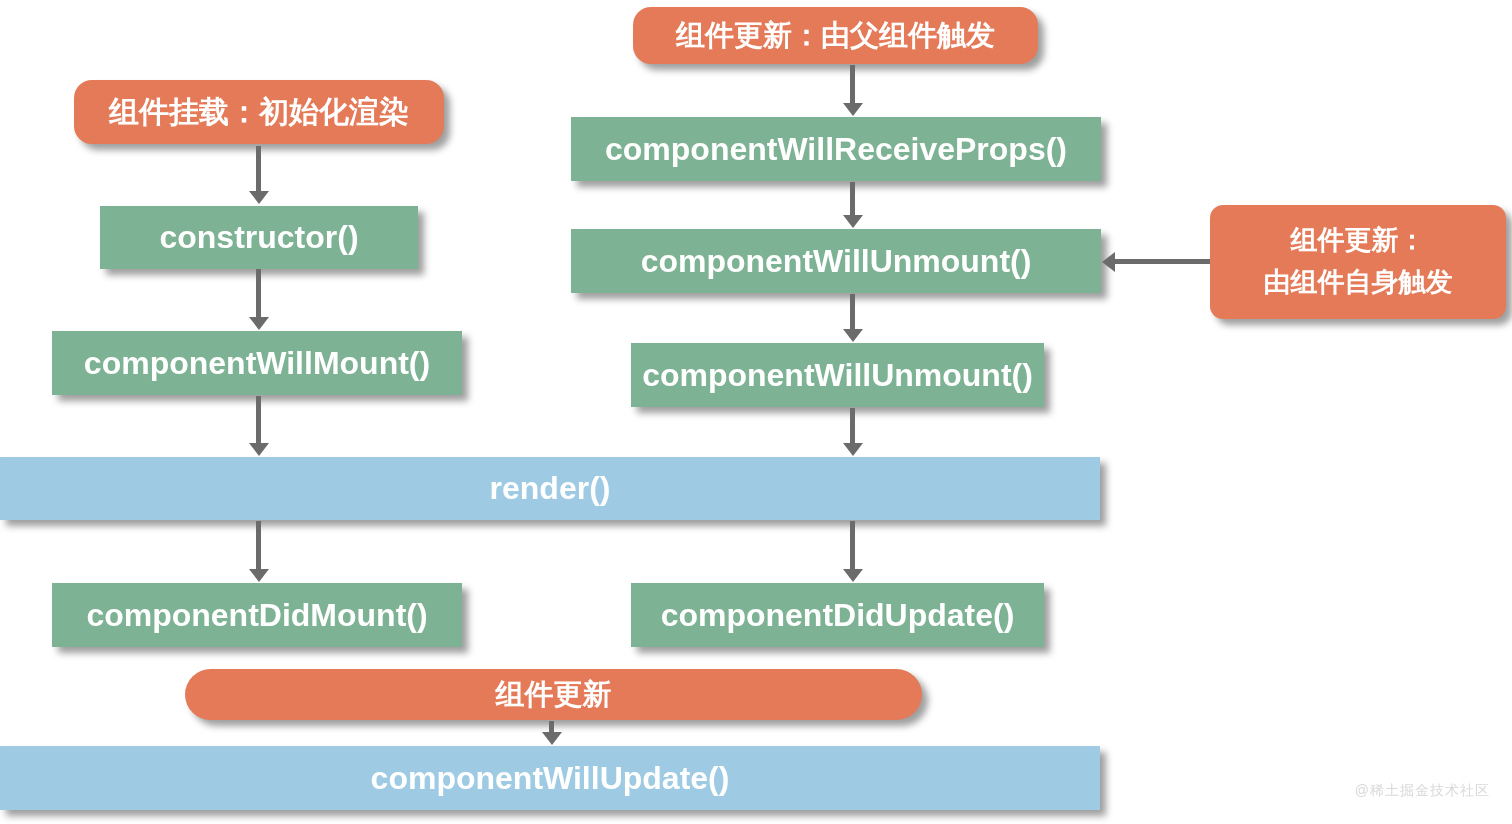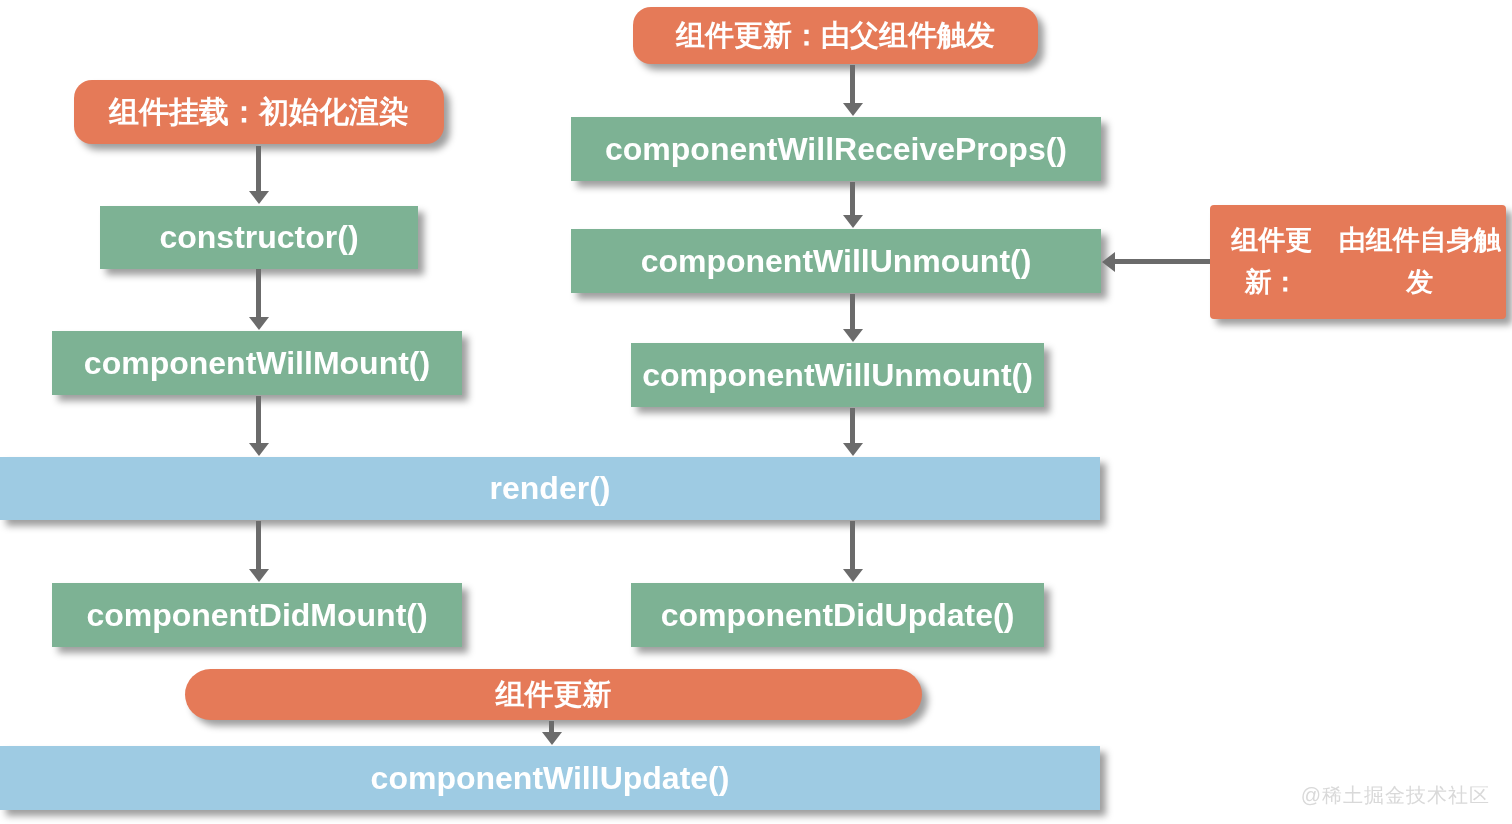--- a/index.html
+++ b/index.html
@@ -13,22 +13,22 @@
     position:absolute;display:flex;align-items:center;justify-content:center;
     color:#ffffff;font-weight:bold;text-align:center;
     box-shadow:6px 6px 7px rgba(0,0,0,0.38);
     box-sizing:border-box;
   }
   .green{background:var(--green);font-size:32px;}
   .blue{background:var(--blue);font-size:32px;}
   .orange{background:var(--orange);border-radius:18px;font-size:30px;}
   .pill{background:var(--orange);border-radius:26px;font-size:29px;}
   .orange-multi{
-    background:var(--orange);border-radius:4px;font-size:27px;
-    flex-direction:row;line-height:1.55;
+    background:var(--orange);border-radius:13px;font-size:27px;
+    flex-direction:column;line-height:1.55;
   }
   
   .varrow{
     position:absolute;width:5px;background:var(--arrow);
   }
   .varrow::after{
     content:"";position:absolute;left:50%;bottom:-13px;transform:translateX(-50%);
     width:0;height:0;
     border-left:10px solid transparent;border-right:10px solid transparent;
     border-top:13px solid var(--arrow);
@@ -37,21 +37,21 @@
   .harrow{
     position:absolute;height:5px;background:var(--arrow);
   }
   .harrow::before{
     content:"";position:absolute;left:-13px;top:50%;transform:translateY(-50%);
     width:0;height:0;
     border-top:10px solid transparent;border-bottom:10px solid transparent;
     border-right:13px solid var(--arrow);
   }
   .watermark{
-    position:absolute;right:22px;top:782px;font-size:20px;
+    position:absolute;right:22px;top:782px;font-size:14px;
     color:var(--watermark);font-weight:normal;letter-spacing:1px;
   }
 </style>
 </head>
 <body>
 
 <div class="canvas">
 
   <div class="node orange" style="left:74px;top:80px;width:370px;height:64px">组件挂载：初始化渲染</div>
 

